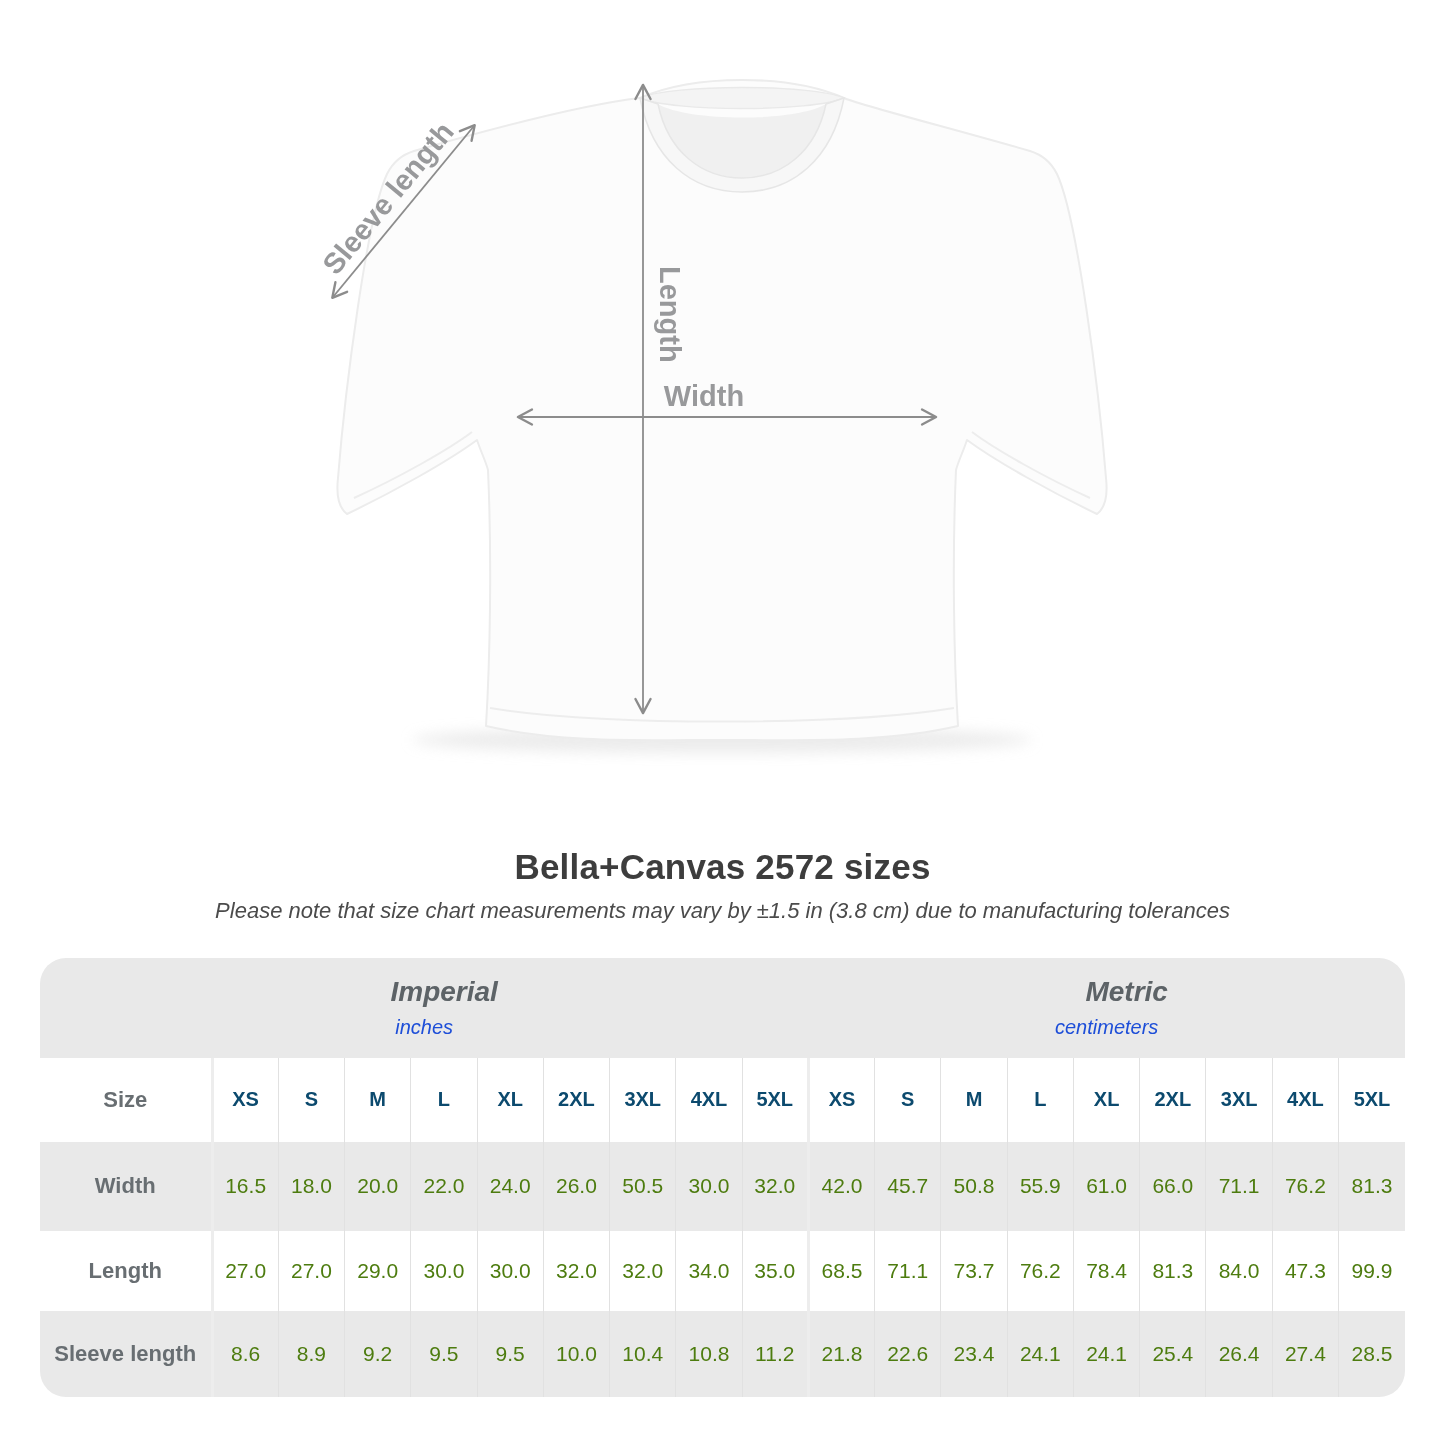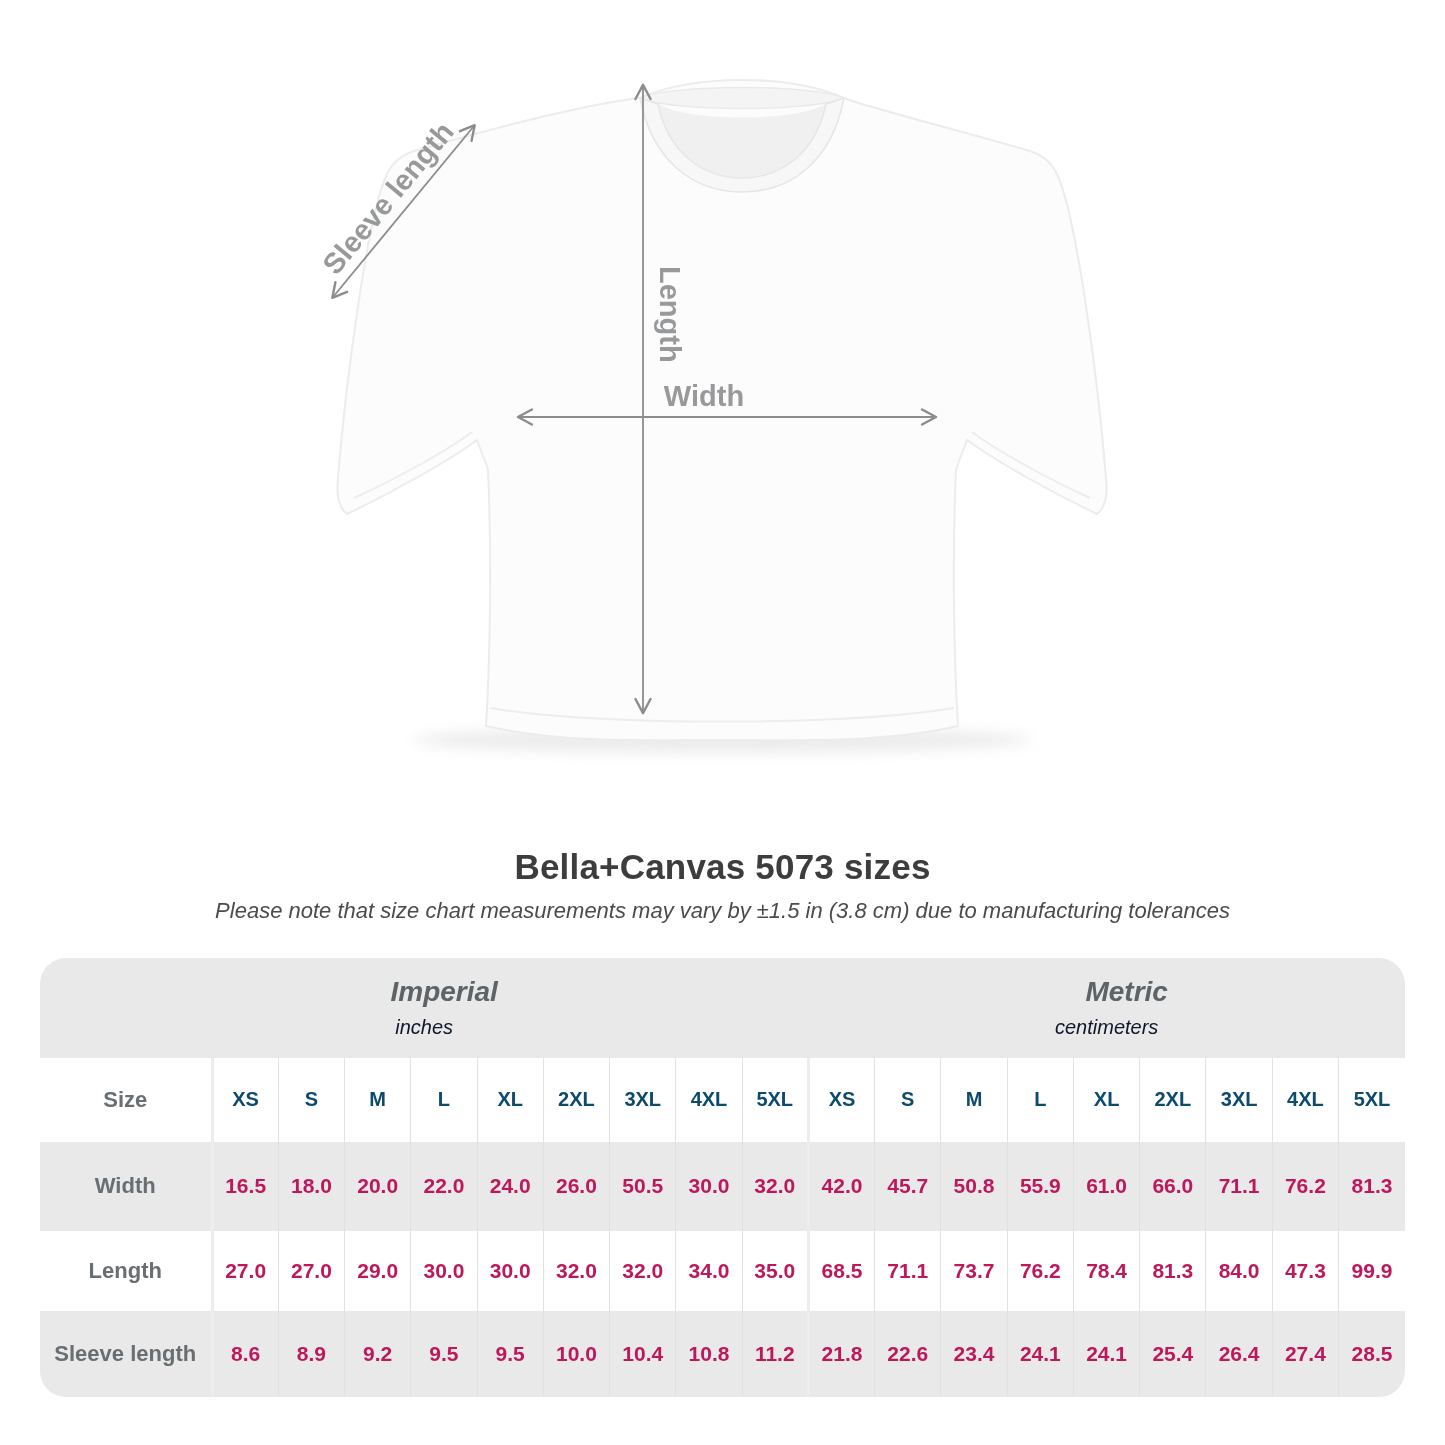--- a/index.html
+++ b/index.html
@@ -40,38 +40,38 @@
   
   tr.band th{
     background:#e9e9e9;height:100px;border:none;vertical-align:middle;
   }
   .sec-name{
     display:block;font-style:italic;font-weight:700;font-size:28px;color:#5d6367;
     line-height:1.1;
     padding-left:40px;
   }
   .sec-unit{
-    display:block;font-style:italic;font-weight:400;font-size:20px;color:#0f172a;
+    display:block;font-style:italic;font-weight:400;font-size:20px;color:#1d4ed8;
     margin-top:8px;line-height:1.1;
   }
   
   .size-table tbody th,.size-table tbody td{border-left:1px solid #e1e1e1;}
   .size-table tbody .lbl{border-left:none;}
   .size-table tbody .sec{border-left:3px solid #ededed;}
 
   tr.row-size th{height:84px;background:#fff;}
   tr.row-w  td, tr.row-w  th{height:89px;}
   tr.row-l  td, tr.row-l  th{height:80px;}
   tr.row-s  td, tr.row-s  th{height:86px;}
   tr.shade td, tr.shade th{background:#e9e9e9;}
   tr.plain td, tr.plain th{background:#ffffff;}
 
   .size-table .lbl{font-weight:700;font-size:22px;color:#686e72;}
   tr.row-size .szh{font-weight:700;font-size:20px;color:#0c4a6e;}
-  .size-table .num{font-weight:700;font-size:21px;color:#be185d;margin-top:12px;}
+  .size-table .num{font-weight:400;font-size:21px;color:#4d7c0f;margin-top:12px;}
 </style>
 </head>
 <body>
 
 <div class="stage">
 
   <svg class="diagram-wrap" viewBox="0 0 1445 830">
     <defs>
       <filter id="soft" x="-50%" y="-50%" width="200%" height="200%">
         <feGaussianBlur stdDeviation="7"></feGaussianBlur>
@@ -122,21 +122,21 @@
 
     <line x1="333" y1="297" x2="474" y2="126" stroke="#8c8c8c" stroke-width="1.8" marker-start="url(#ah)" marker-end="url(#ah)"></line>
 
     <text x="388" y="208" text-anchor="middle" transform="rotate(-50.5 388 198)" font-family="Liberation Sans, sans-serif" font-weight="700" font-size="29" fill="#98999b">Sleeve length</text>
 
     <text x="660" y="266" transform="rotate(90 660 266)" font-family="Liberation Sans, sans-serif" font-weight="700" font-size="29" fill="#98999b">Length</text>
 
     <text x="704" y="406" text-anchor="middle" font-family="Liberation Sans, sans-serif" font-weight="700" font-size="29" fill="#98999b">Width</text>
   </svg>
 
-  <h1 class="page-title">Bella+Canvas 5073 sizes</h1>
+  <h1 class="page-title">Bella+Canvas 2572 sizes</h1>
   <p class="page-subtitle">Please note that size chart measurements may vary by ±1.5 in (3.8 cm) due to manufacturing tolerances</p>
 
   <div class="tbl-card">
     <table class="size-table">
       <colgroup>
         <col class="c-label">
         <col>
           <col>
           <col>
           <col>

